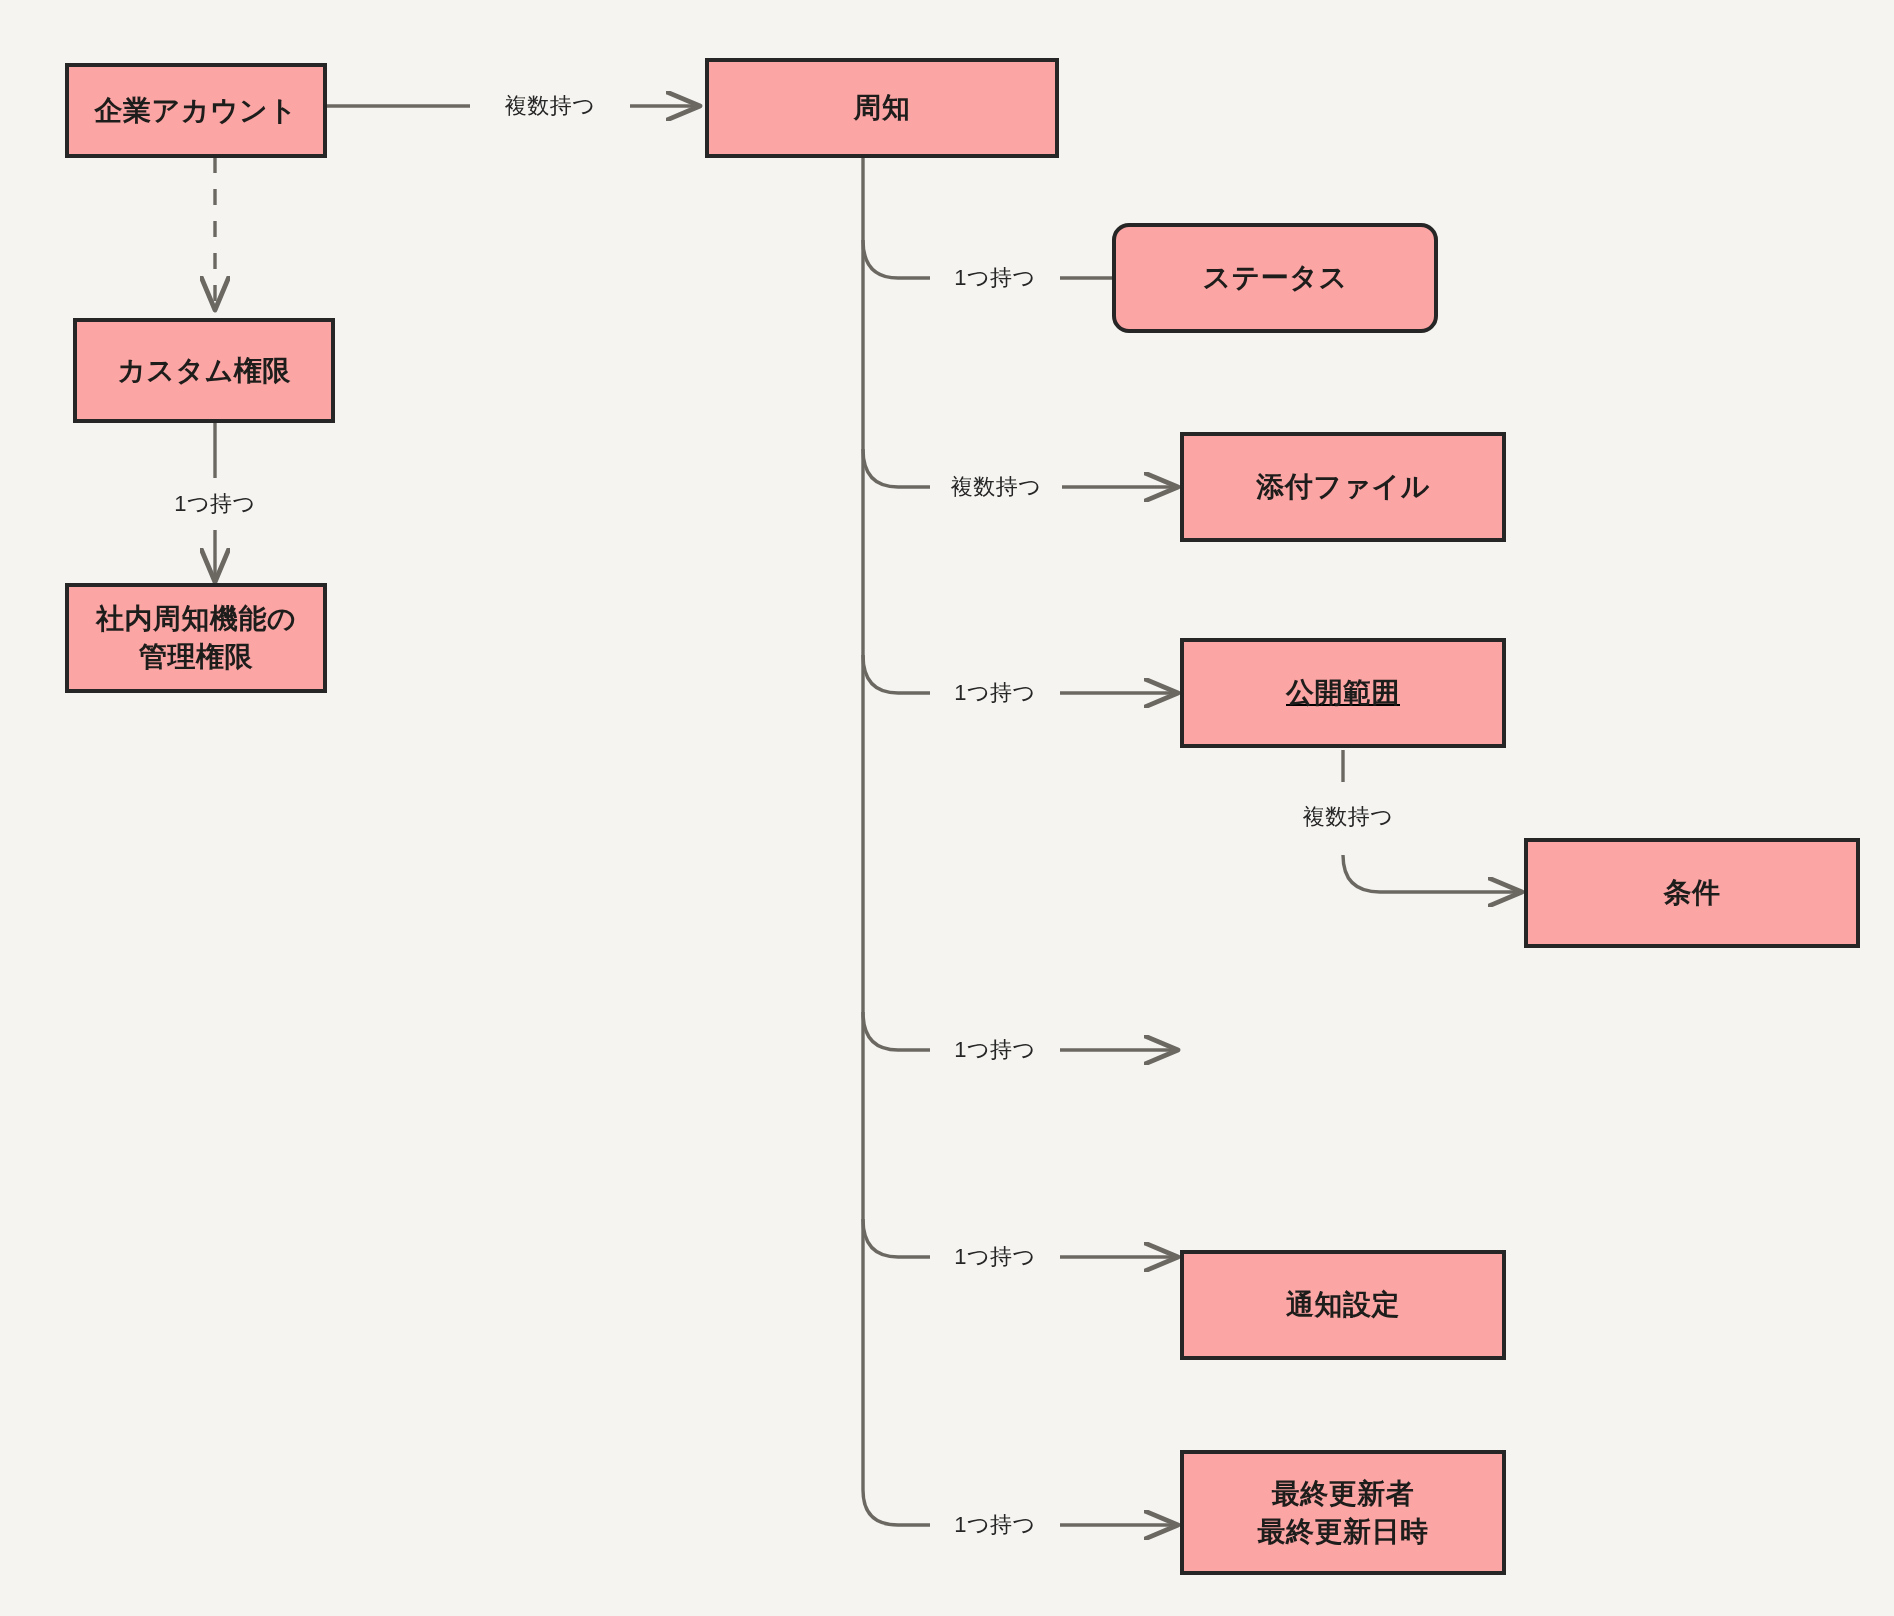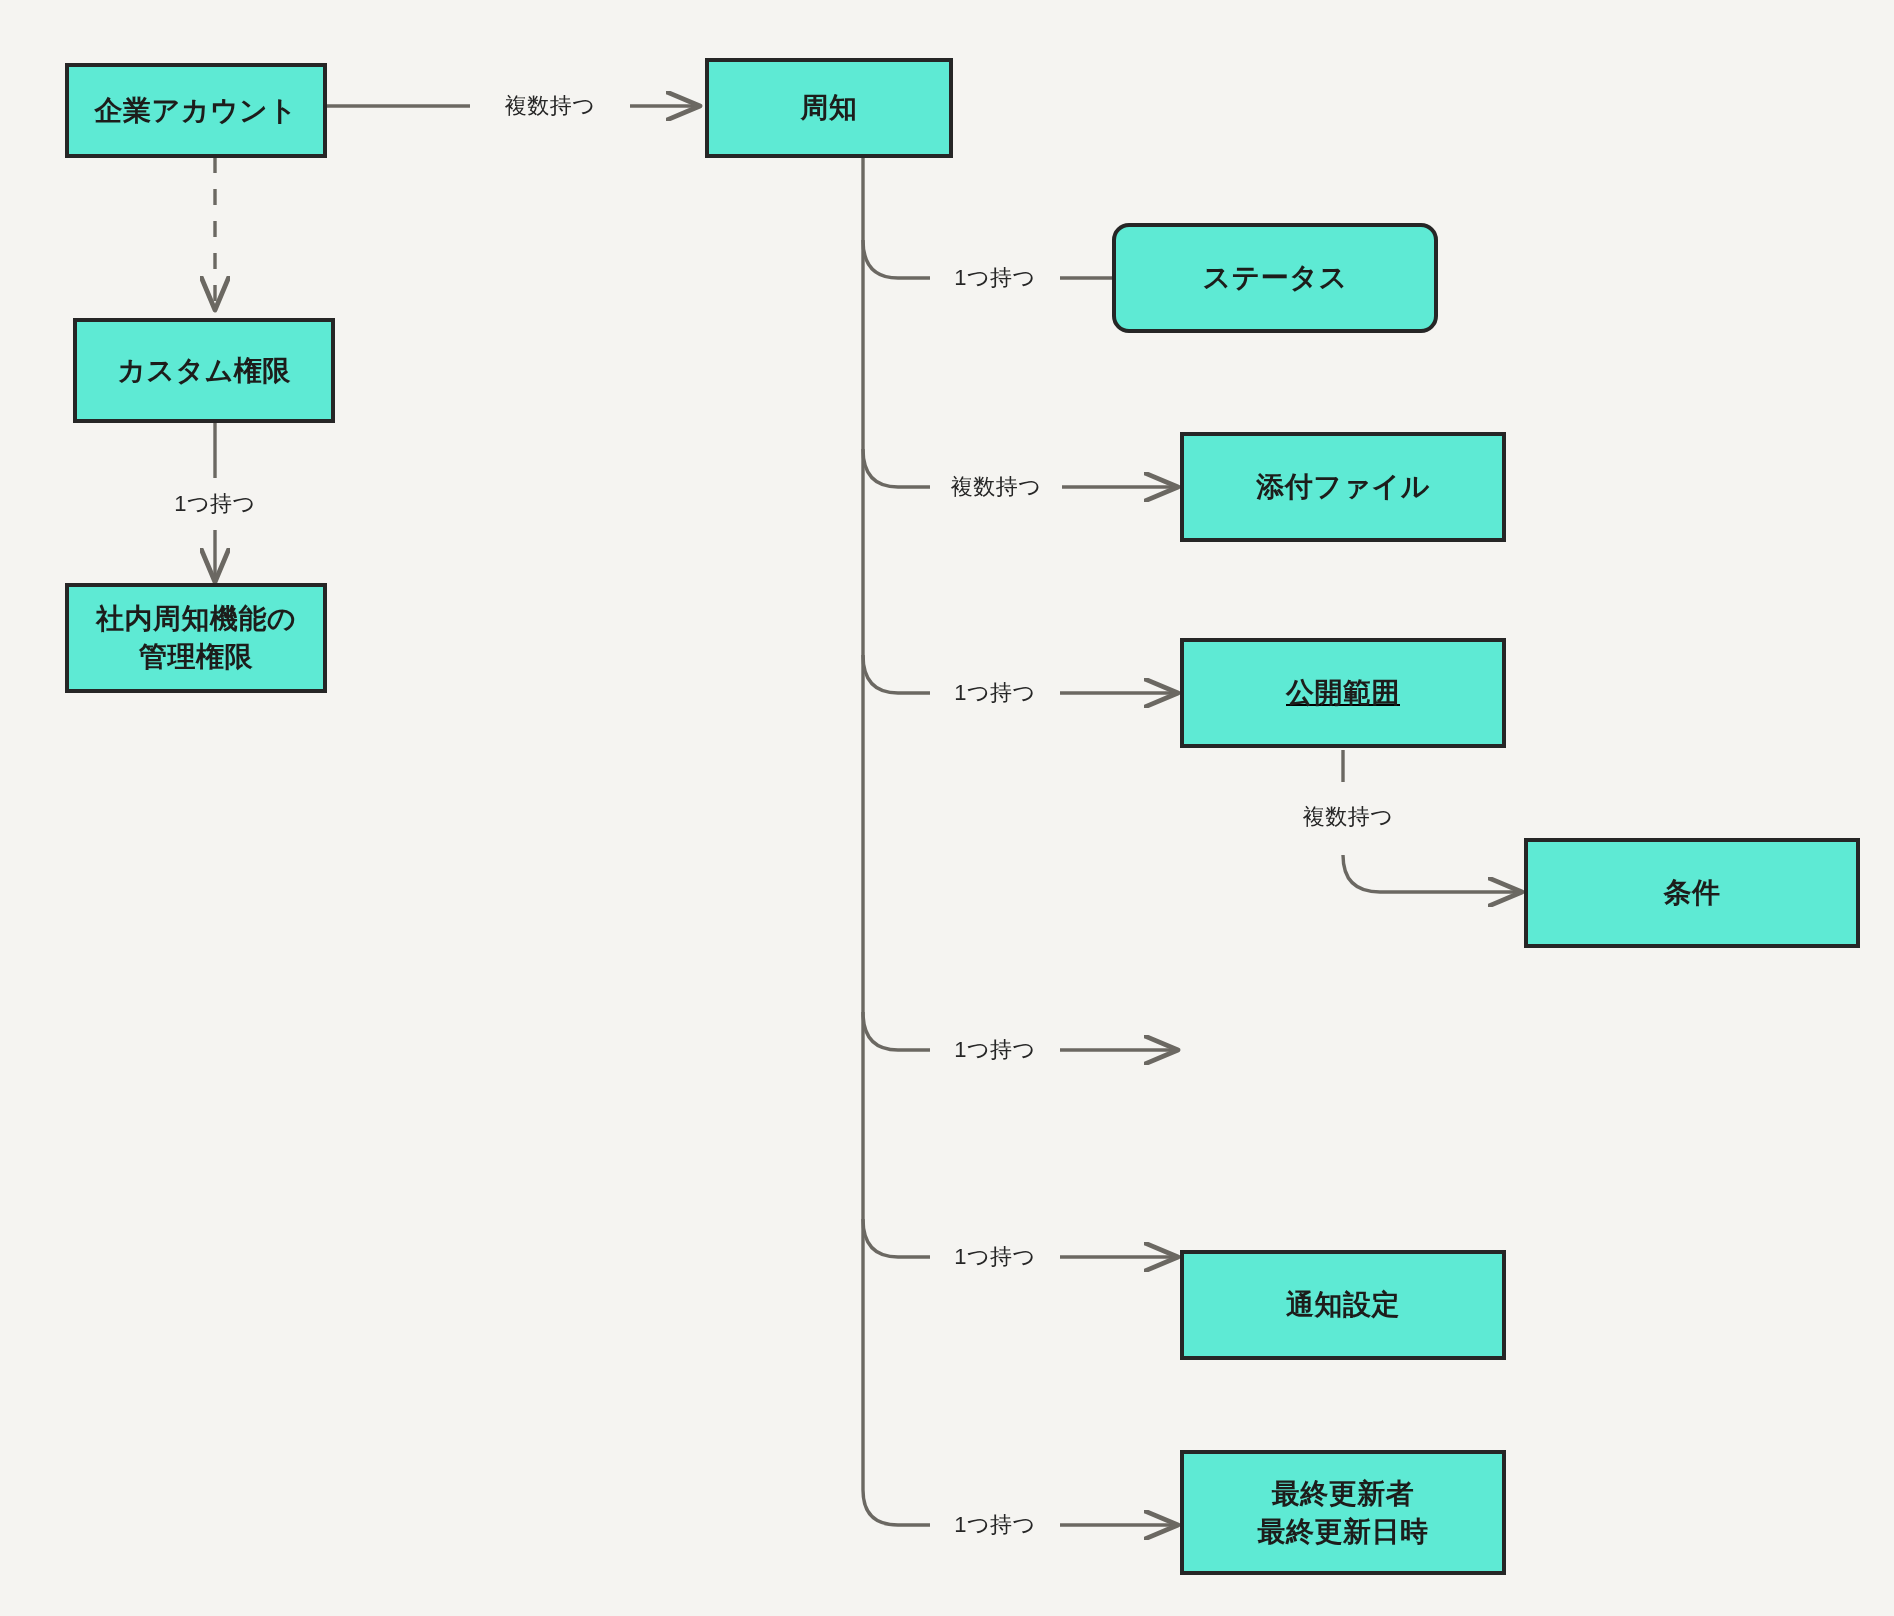--- a/index.html
+++ b/index.html
@@ -22,21 +22,21 @@
     position: absolute;
     top: 0;
     left: 0;
     width: 1894px;
     height: 1616px;
     pointer-events: none;
   }
   .node {
     position: absolute;
     box-sizing: border-box;
-    background: #5eead4;
+    background: #fca5a5;
     border: 4px solid #262626;
     display: flex;
     align-items: center;
     justify-content: center;
     text-align: center;
   }
   .node-label {
     font-weight: bold;
     font-size: 28px;
     color: #1d1d1b;
@@ -105,21 +105,21 @@
 
   <div class="node" style="left:73px; top:318px; width:262px; height:105px;">
     <span class="node-label">カスタム権限</span>
   </div>
 
   <div class="node" style="left:65px; top:583px; width:262px; height:110px;text-align:center;">
     <span class="node-label">社内周知機能の
 管理権限</span>
   </div>
 
-  <div class="node" style="left:705px; top:58px; width:248px; height:100px;">
+  <div class="node" style="left:705px; top:58px; width:354px; height:100px;">
     <span class="node-label">周知</span>
   </div>
 
   <div class="node" style="left:1112px; top:223px; width:326px; height:110px;border-radius:17px;">
     <span class="node-label">ステータス</span>
   </div>
 
   <div class="node" style="left:1180px; top:432px; width:326px; height:110px;">
     <span class="node-label">添付ファイル</span>
   </div>

